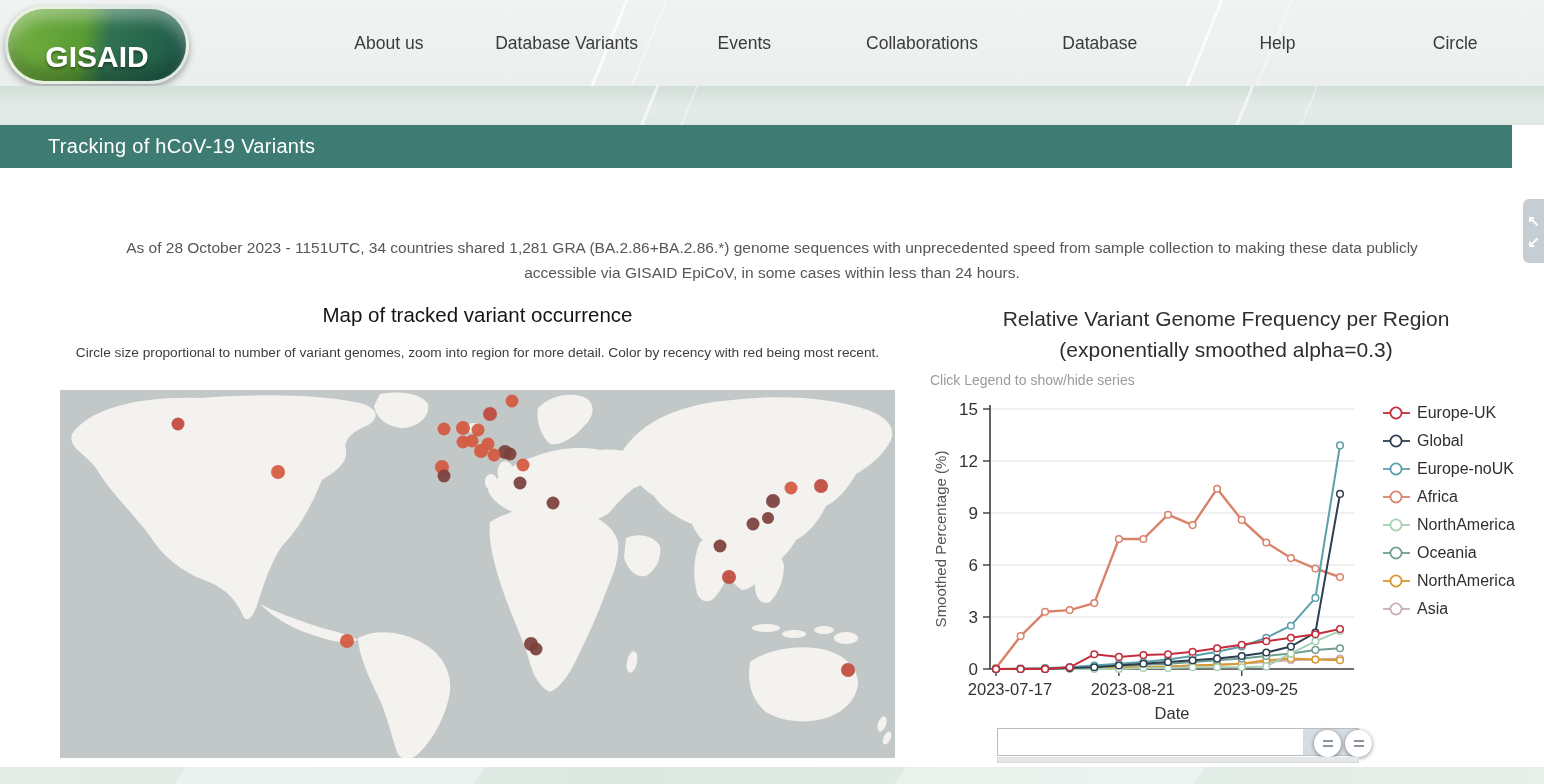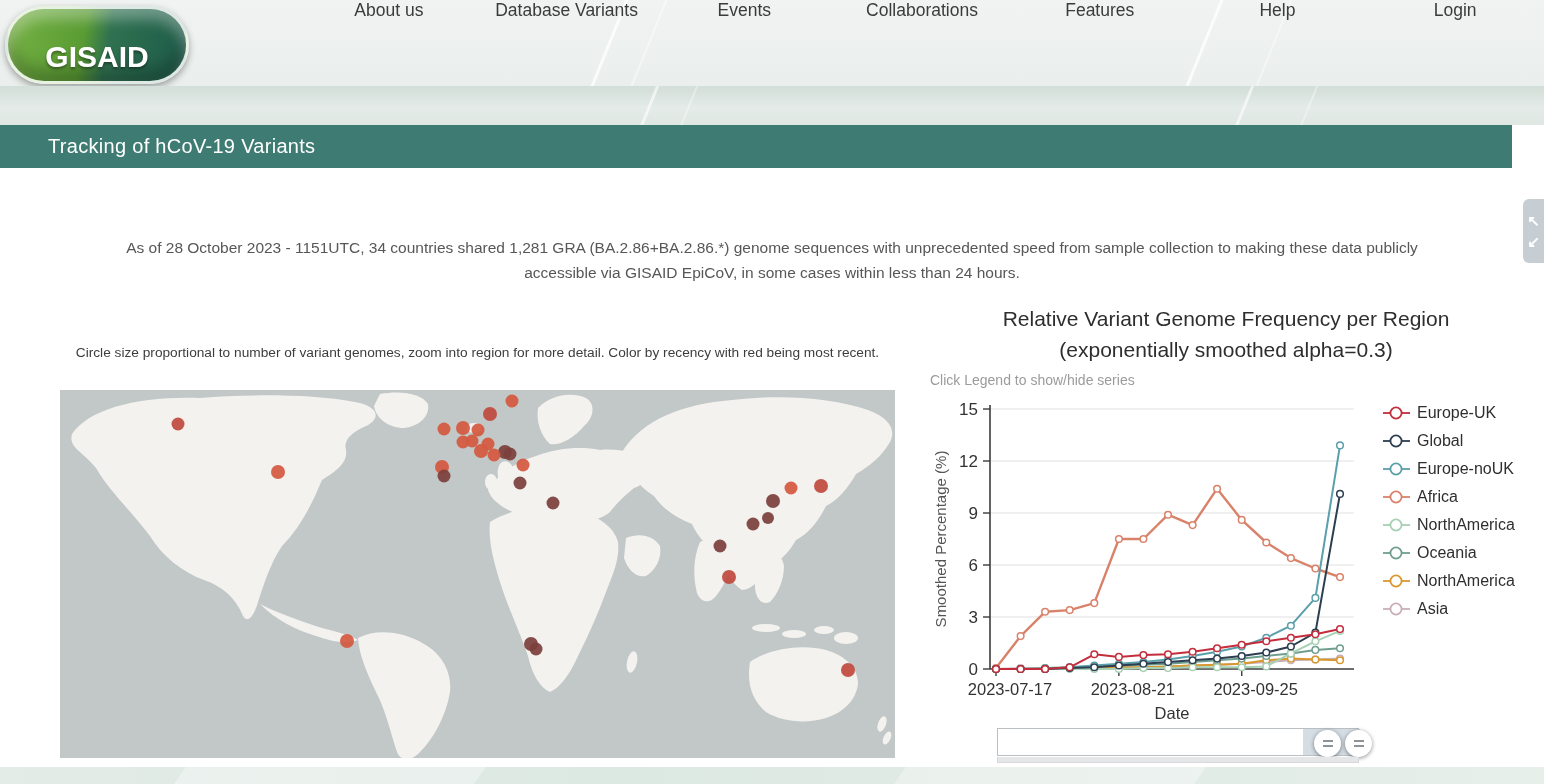--- a/index.html
+++ b/index.html
@@ -13,21 +13,21 @@
   .streak { position:absolute; top:-30px; width:3px; height:260px; background:rgba(255,255,255,.75); transform:rotate(22deg); }
   #topnav .streak.s1{ left:585px; } #topnav .streak.s2{ left:625px; width:2px; opacity:.6;}
   #topnav .streak.s3{ left:1180px; } #topnav .streak.s4{ left:1250px; width:2px; opacity:.55;}
   #logo { position:absolute; left:5px; top:6px; width:184px; height:78px; border-radius:44px;
     background: linear-gradient(100deg,#76b244 0%, #5a9c33 42%, #2f7150 56%, #1d5a49 100%);
     border:3px solid rgba(255,255,255,.85);
     box-shadow: 0 3px 7px rgba(0,0,0,.35), inset 0 10px 14px rgba(255,255,255,.35), inset 0 -12px 16px rgba(0,0,0,.25);
     display:flex; align-items:center; justify-content:center; cursor:pointer; }
   #logo span { color:#fff; font-weight:bold; font-size:30px; letter-spacing:0px;
     text-shadow: 0 2px 3px rgba(0,0,0,.4); margin-top: 24px; }
-  #navlinks { position:absolute; left:300px; top:0; width:1244px; height:86px; display:flex; align-items:flex-start; }
+  #navlinks { position:absolute; left:300px; top:0; width:1244px; height:86px; display:flex; align-items:center; }
   .nav-item { flex:1; text-align:center; font-size:17.5px; color:#3b3b3b; cursor:pointer; white-space:nowrap; }
 
   
   #band { position:absolute; left:0; top:86px; width:1544px; height:39px;
     background: linear-gradient(180deg,#d2ded8 0%, #e4ebe8 55%, #dfe7e3 100%); overflow:hidden; }
   #band .streak{ top:-90px; opacity:.8; } #band .streak.s1{left:640px;} #band .streak.s2{left:680px; width:2px; opacity:.5;}
   #band .streak.s3{left:1235px;} #band .streak.s4{left:1300px; width:2px; opacity:.5;}
 
   
   #tealbar { position:absolute; left:0; top:125px; width:1512px; height:43px; background:#3e7c73; }
@@ -98,42 +98,43 @@
     <div class="streak s3"></div>
     <div class="streak s4"></div>
     <div id="logo">
       <span>GISAID</span>
     </div>
     <div id="navlinks">
         <div class="nav-item">About us</div>
         <div class="nav-item">Database Variants</div>
         <div class="nav-item">Events</div>
         <div class="nav-item">Collaborations</div>
-        <div class="nav-item">Features</div>
+        <div class="nav-item">Database</div>
         <div class="nav-item">Help</div>
-        <div class="nav-item">Login</div>
+        <div class="nav-item">Circle</div>
       </div>
   </div>
 
   <div id="band">
     <div class="streak s1"></div>
     <div class="streak s2"></div>
     <div class="streak s3"></div>
     <div class="streak s4"></div>
   </div>
 
   <div id="tealbar">
     <h1>Tracking of hCoV-19 Variants</h1>
   </div>
 
 
   <div id="intro">
     <p>As of 28 October 2023 - 1151UTC, 34 countries shared 1,281 GRA (BA.2.86+BA.2.86.*) genome sequences with unprecedented speed from sample collection to making these data publicly accessible via GISAID EpiCoV, in some cases within less than 24 hours.</p>
   </div>
 
+  <div id="map-title">Map of tracked variant occurrence</div>
   <div id="map-subtitle">Circle size proportional to number of variant genomes, zoom into region for more detail. Color by recency with red being most recent.</div>
   <div id="worldmap">
     <svg width="835" height="368" viewBox="0 0 835 368" preserveAspectRatio="none">
       <g fill="#f3f2ef" stroke="none">
         <path d="M12,44 C30,18 80,6 140,8 C190,4 250,4 295,12 C318,16 322,28 306,36 C292,42 283,50 286,60 C288,74 274,82 262,90 C252,114 240,138 222,156 C210,174 204,194 198,212 C194,226 188,234 183,226 C176,208 162,196 144,190 C122,182 102,166 90,146 C72,122 50,102 36,78 C24,62 8,58 12,44 Z"></path>
         <path d="M320,4 C342,0 362,4 368,14 C370,26 360,36 344,38 C328,38 316,28 314,16 Z"></path>
         <path d="M200,214 C220,224 244,232 262,238 C278,242 292,246 298,250 C288,254 272,252 256,246 C236,240 216,230 200,214 Z"></path>
         <path d="M298,248 C318,238 344,242 364,254 C382,264 392,282 390,302 C386,326 374,348 360,362 C352,371 341,372 337,362 C331,344 327,326 319,308 C309,288 299,266 298,248 Z"></path>
         <ellipse cx="414" cy="38" rx="8" ry="5"></ellipse>
         <ellipse cx="447" cy="86" rx="9" ry="15" transform="rotate(-12 447 86)"></ellipse>

